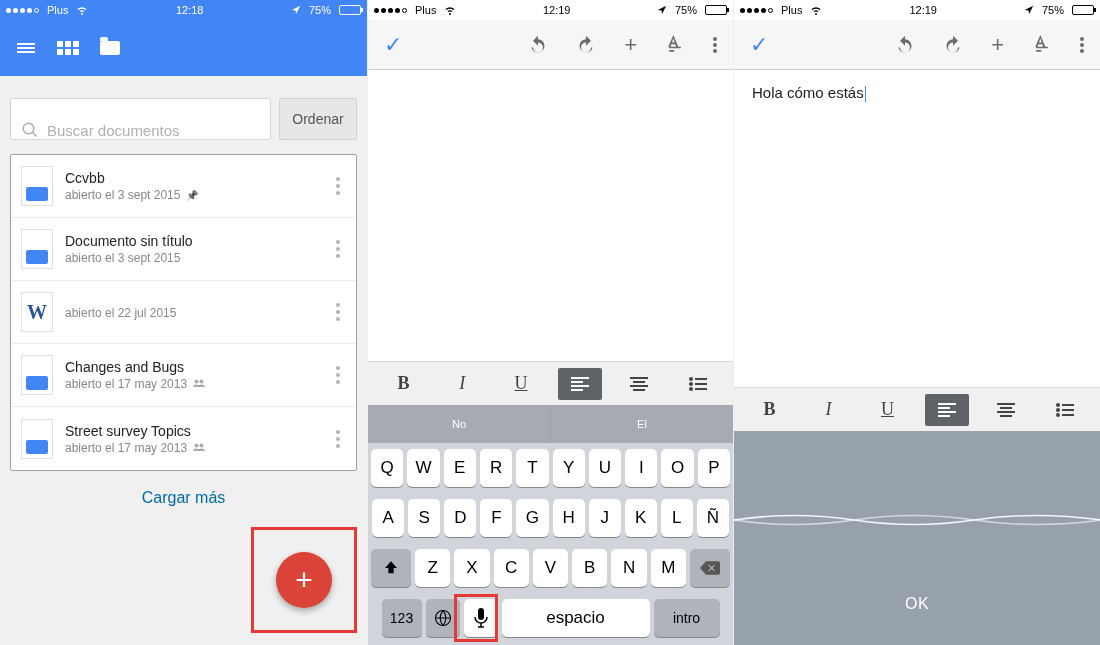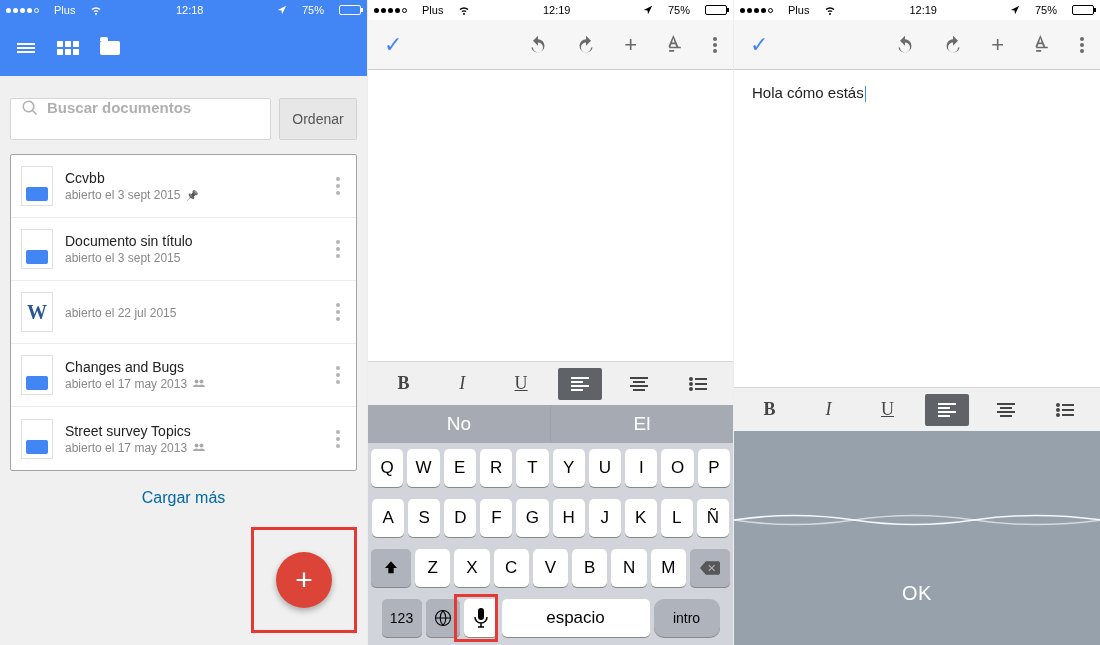--- a/index.html
+++ b/index.html
@@ -5,21 +5,21 @@
   * { box-sizing: border-box; margin: 0; padding: 0; }
   html, body { width: 1100px; height: 645px; overflow: hidden; font-family: -apple-system, "Helvetica Neue", Arial, sans-serif; }
   body { display: flex; background: #fff; }
   .screen { position: relative; height: 645px; background: #fff; }
   .screen.s1 { width: 367px; background: #f0f0f0; }
   .screen.s2 { width: 366px; border-left: 1px solid rgba(0,0,0,.07); }
   .screen.s3 { width: 367px; border-left: 1px solid rgba(0,0,0,.07); }
 
   
   .status { height: 20px; font-size: 11px; display: flex; align-items: center; justify-content: space-between; padding: 0 6px; }
-  .status .left, .status .right { display: flex; align-items: center; gap: 15px; }
+  .status .left, .status .right { display: flex; align-items: center; gap: 8px; }
   .status.blue { background:#4285F4; color:#fff; }
   .status.black { background:#fff; color:#000; }
   .dots { display:flex; gap:2px; }
   .dot { width:5px; height:5px; border-radius:50%; }
   .status.blue .dot.fill { background:#fff; }
   .status.blue .dot.empty { border:1px solid #fff; }
   .status.black .dot.fill { background:#000; }
   .status.black .dot.empty { border:1px solid #000; }
   .battery { display:inline-flex; align-items:center; gap:2px; }
   .batbox { width:22px; height:10px; border:1px solid currentColor; border-radius:2px; position:relative; }
@@ -31,21 +31,21 @@
   .hdr .title { font-size:20px; font-weight:500; flex:1; }
   .iconbtn { width:24px; height:24px; display:flex; align-items:center; justify-content:center; }
   .hamburger div{ width:18px; height:2px; background:#fff; margin:2px 0;}
   .gridicon { display:grid; grid-template-columns:repeat(3,6px); grid-template-rows:repeat(2,6px); gap:2px;}
   .gridicon div{ background:#fff;}
   .foldericon{ width:20px; height:14px; background:#fff; border-radius:2px; position:relative;}
   .foldericon::before{content:''; position:absolute; top:-4px; left:0; width:8px;height:4px;background:#fff;border-radius:2px 2px 0 0;}
 
   
   .searchrow{ display:flex; gap:8px; padding:22px 10px 10px; }
-  .searchbox{ flex:1; background:#fff; border:1px solid #d6d6d6; border-radius:2px; height:42px; display:flex; align-items:flex-start; padding:0 10px; gap:8px; color:#b0b0b0;font-weight:bold;}
+  .searchbox{ flex:1; background:#fff; border:1px solid #d6d6d6; border-radius:2px; height:42px; display:flex; align-items:flex-end; padding:0 10px; gap:8px; color:#b0b0b0;}
   .searchbox svg{ width:18px;height:18px; }
   .sortbtn{ width:78px; height:42px; background:#e7e7e7; border:1px solid #d2d2d2; border-radius:2px; display:flex;align-items:center;justify-content:center;color:#555;font-size:14px;}
 
   
   .list{ background:#fff; margin:4px 10px 0; border:1px solid #a3a3a3; border-radius:2px;}
   .row{ display:flex; align-items:center; height:63px; border-bottom:1px solid #ececec; padding:0 8px 0 10px; gap:12px;}
   .row:last-child{ border-bottom:none;}
   .docicon{ width:32px; height:40px; background:#fff; border:1px solid #e0e0e0; display:flex; align-items:flex-end; justify-content:center; padding-bottom:4px; position:relative;}
   .docicon .bar{ width:22px; height:14px; border-radius:2px;}
   .docicon.blue .bar{ background:#4285F4;}
@@ -75,38 +75,38 @@
 
   
   .fmt{ height:44px; background:#f0f0f0; border-top:1px solid #d7d7d7; display:flex; align-items:center; justify-content:space-around; padding:0 6px;}
   .fmt .fbtn{ width:44px;height:32px;display:flex;align-items:center;justify-content:center;font-family:Georgia,serif;color:#444;font-size:18px;}
   .fmt .fbtn.sel{ background:#5f6368; color:#fff; border-radius:2px;}
   .fmt .ul{ text-decoration:underline;}
 
   
   .kbd{ background:#D1D5DB; padding-bottom:2px;}
   .sugg{ display:flex; height:38px; background:#A6ABB3;}
-  .sugg div{ flex:1; display:flex;align-items:center;justify-content:center;color:#fff;font-size:19px;border-right:1px solid #9da2aa;}
+  .sugg div{ flex:1; display:flex;align-items:center;justify-content:center;color:#fff;font-size:11px;border-right:1px solid #9da2aa;}
   .sugg div:last-child{border:none;}
   .krow{ display:flex; gap:4px; padding:6px 3px; justify-content:center;}
   .key{ background:#fff; border-radius:5px; box-shadow:0 1px 0 #888; height:38px; display:flex;align-items:center;justify-content:center;font-size:17px;color:#000; flex:1;}
   .key.fn{ background:#AEB3BC; color:#000; font-size:14px;}
   .key.shift{ flex:0 0 40px;}
   .key.bksp{ flex:0 0 40px;}
   .key.space{ flex: 0 0 148px;}
   .key.k123{ flex:0 0 40px;}
   .key.globe{ flex:0 0 34px;}
   .key.mic{ flex:0 0 34px; background:#fff;}
-  .key.intro{ flex:0 0 66px;border-radius:10px;}
+  .key.intro{ flex:0 0 66px;}
   .mic-hl{ position:absolute; border:3px solid #E53935; width:44px; height:48px; bottom:3px; left:86px;}
 
   
   .voice{ height:214px; background:#97A1AC; position:relative; display:flex; align-items:flex-end; justify-content:center;}
   .voice .wave{ position:absolute; top:74px; left:0; right:0; height:30px;}
-  .voice .ok{ color:#fff; font-size:20px; margin-bottom:40px; letter-spacing:.5px;}
+  .voice .ok{ color:#fff; font-size:16px; margin-bottom:32px; letter-spacing:.5px;}
 
   .s2col, .s3col{ display:flex; flex-direction:column; height:100%; }
   .s2 .workspace, .s3 .workspace{ flex:1; display:flex; flex-direction:column;}
 </style>
 </head>
 <body>
 
 <div class="screen s1">
   <div class="status blue">
     <div class="left">

